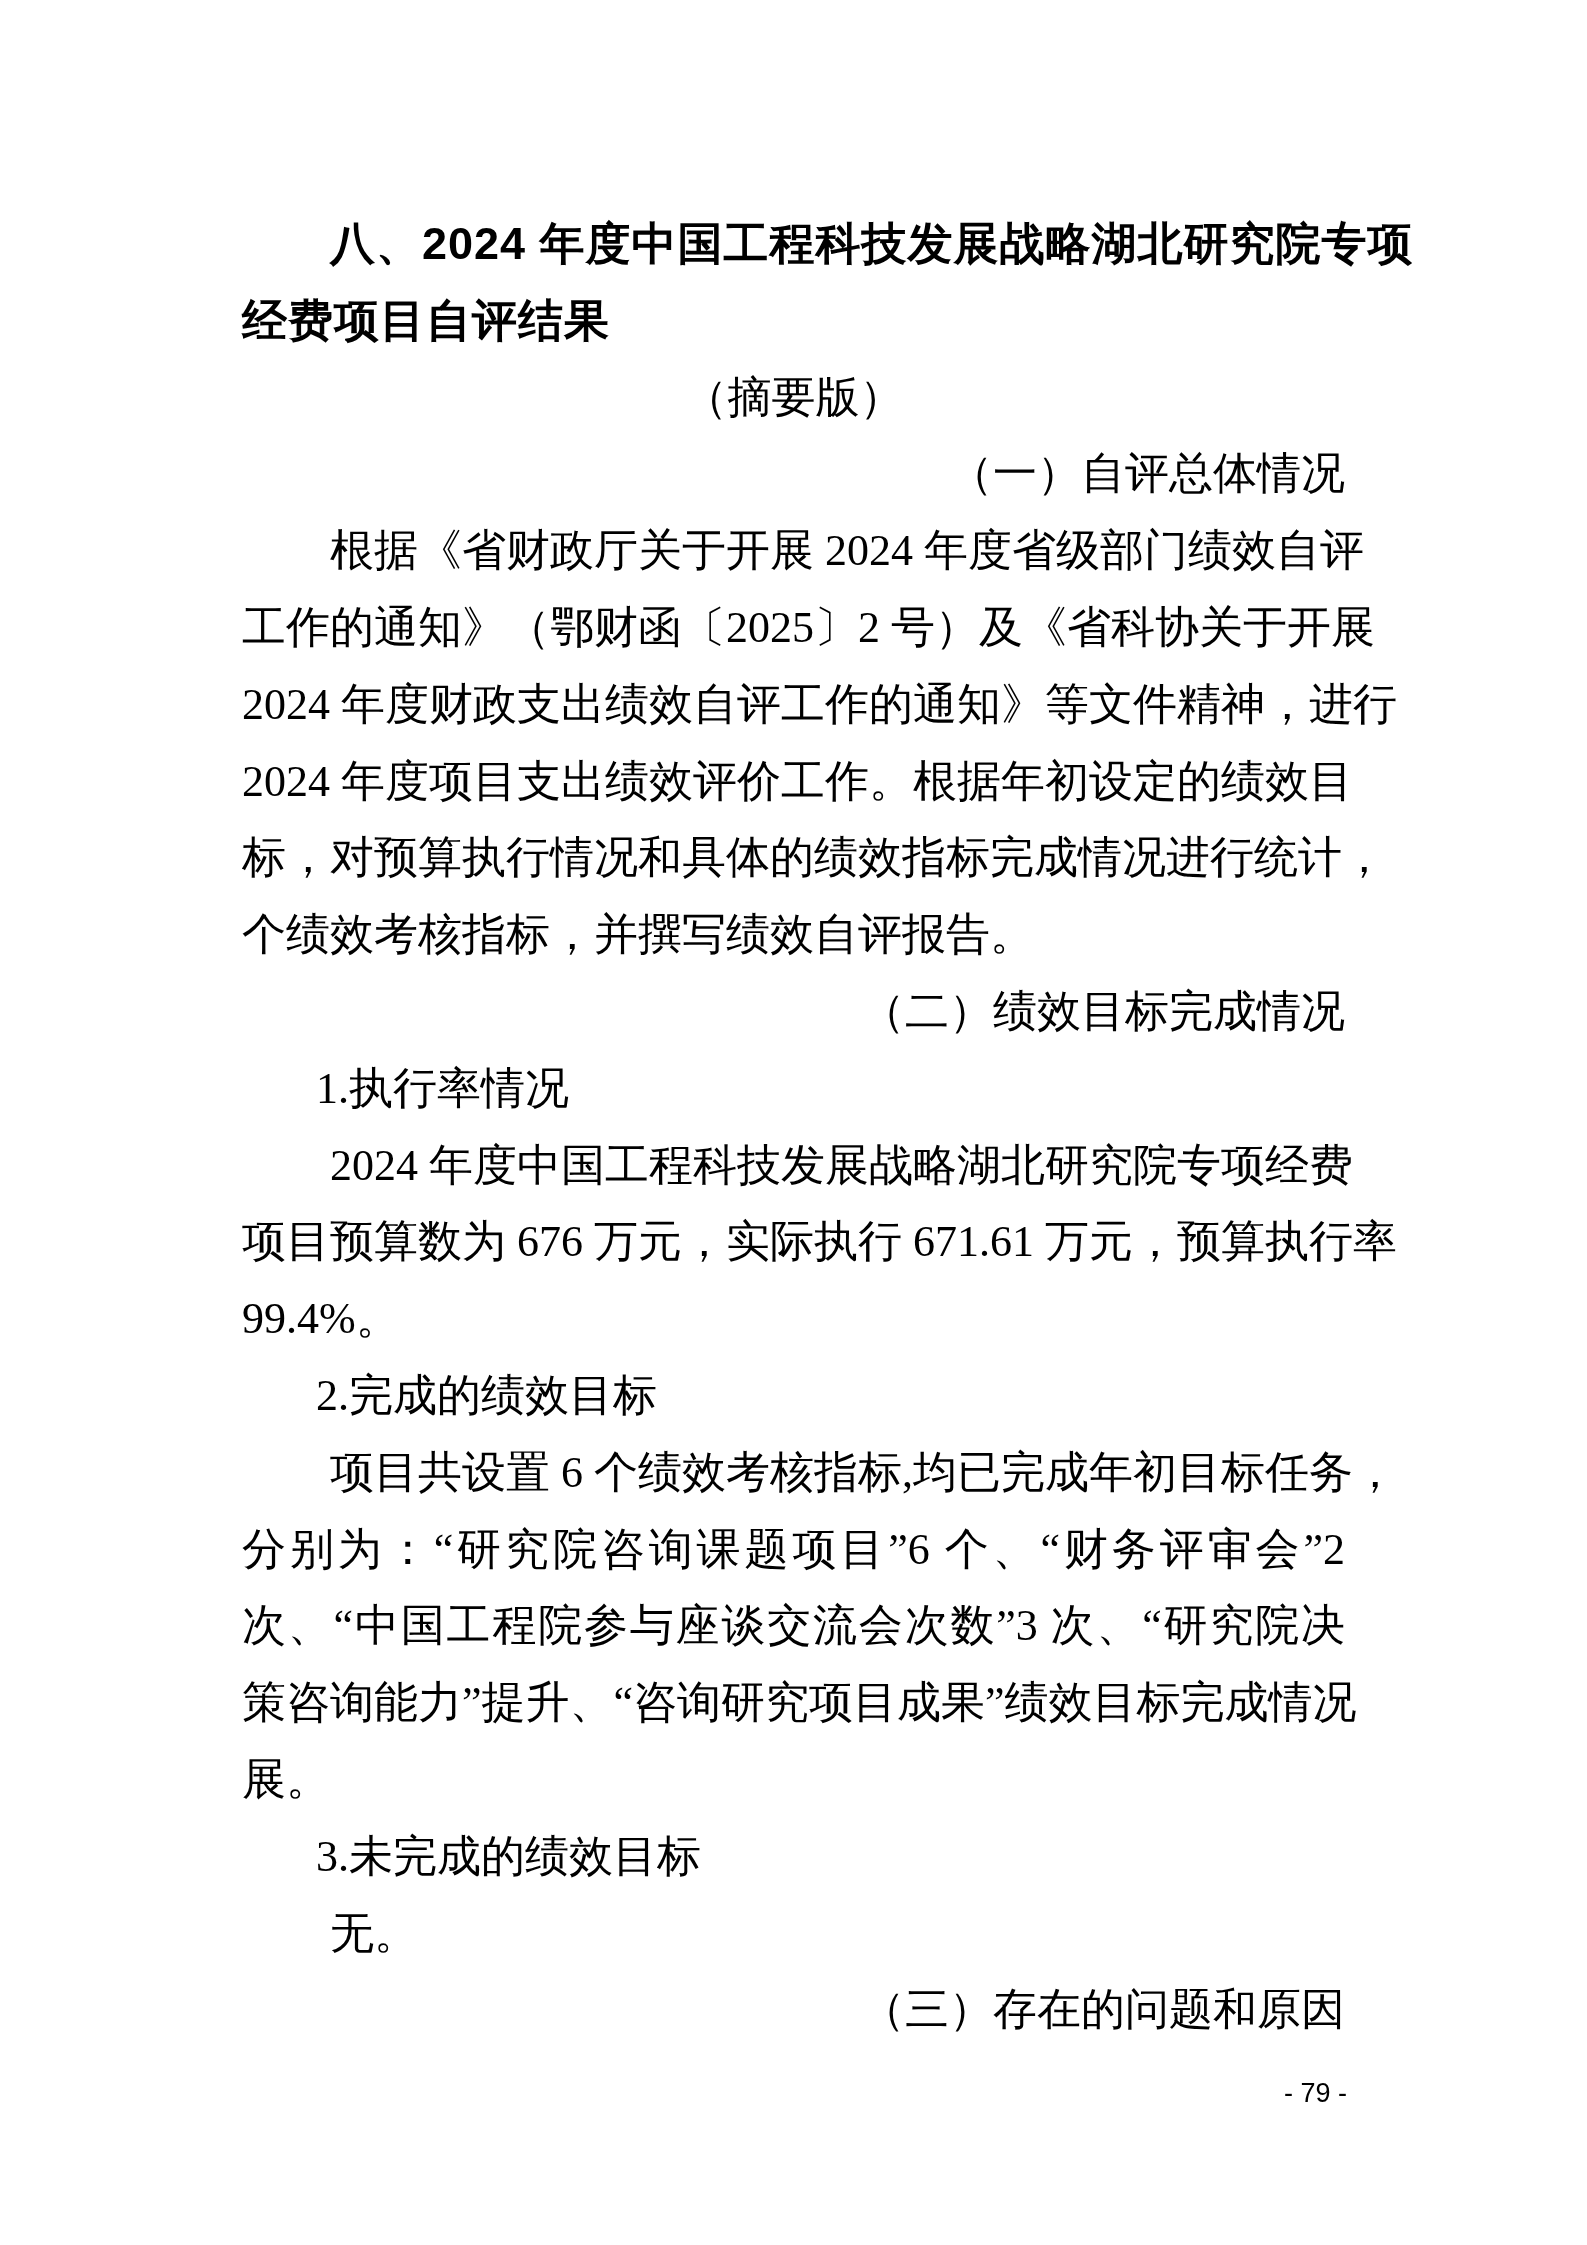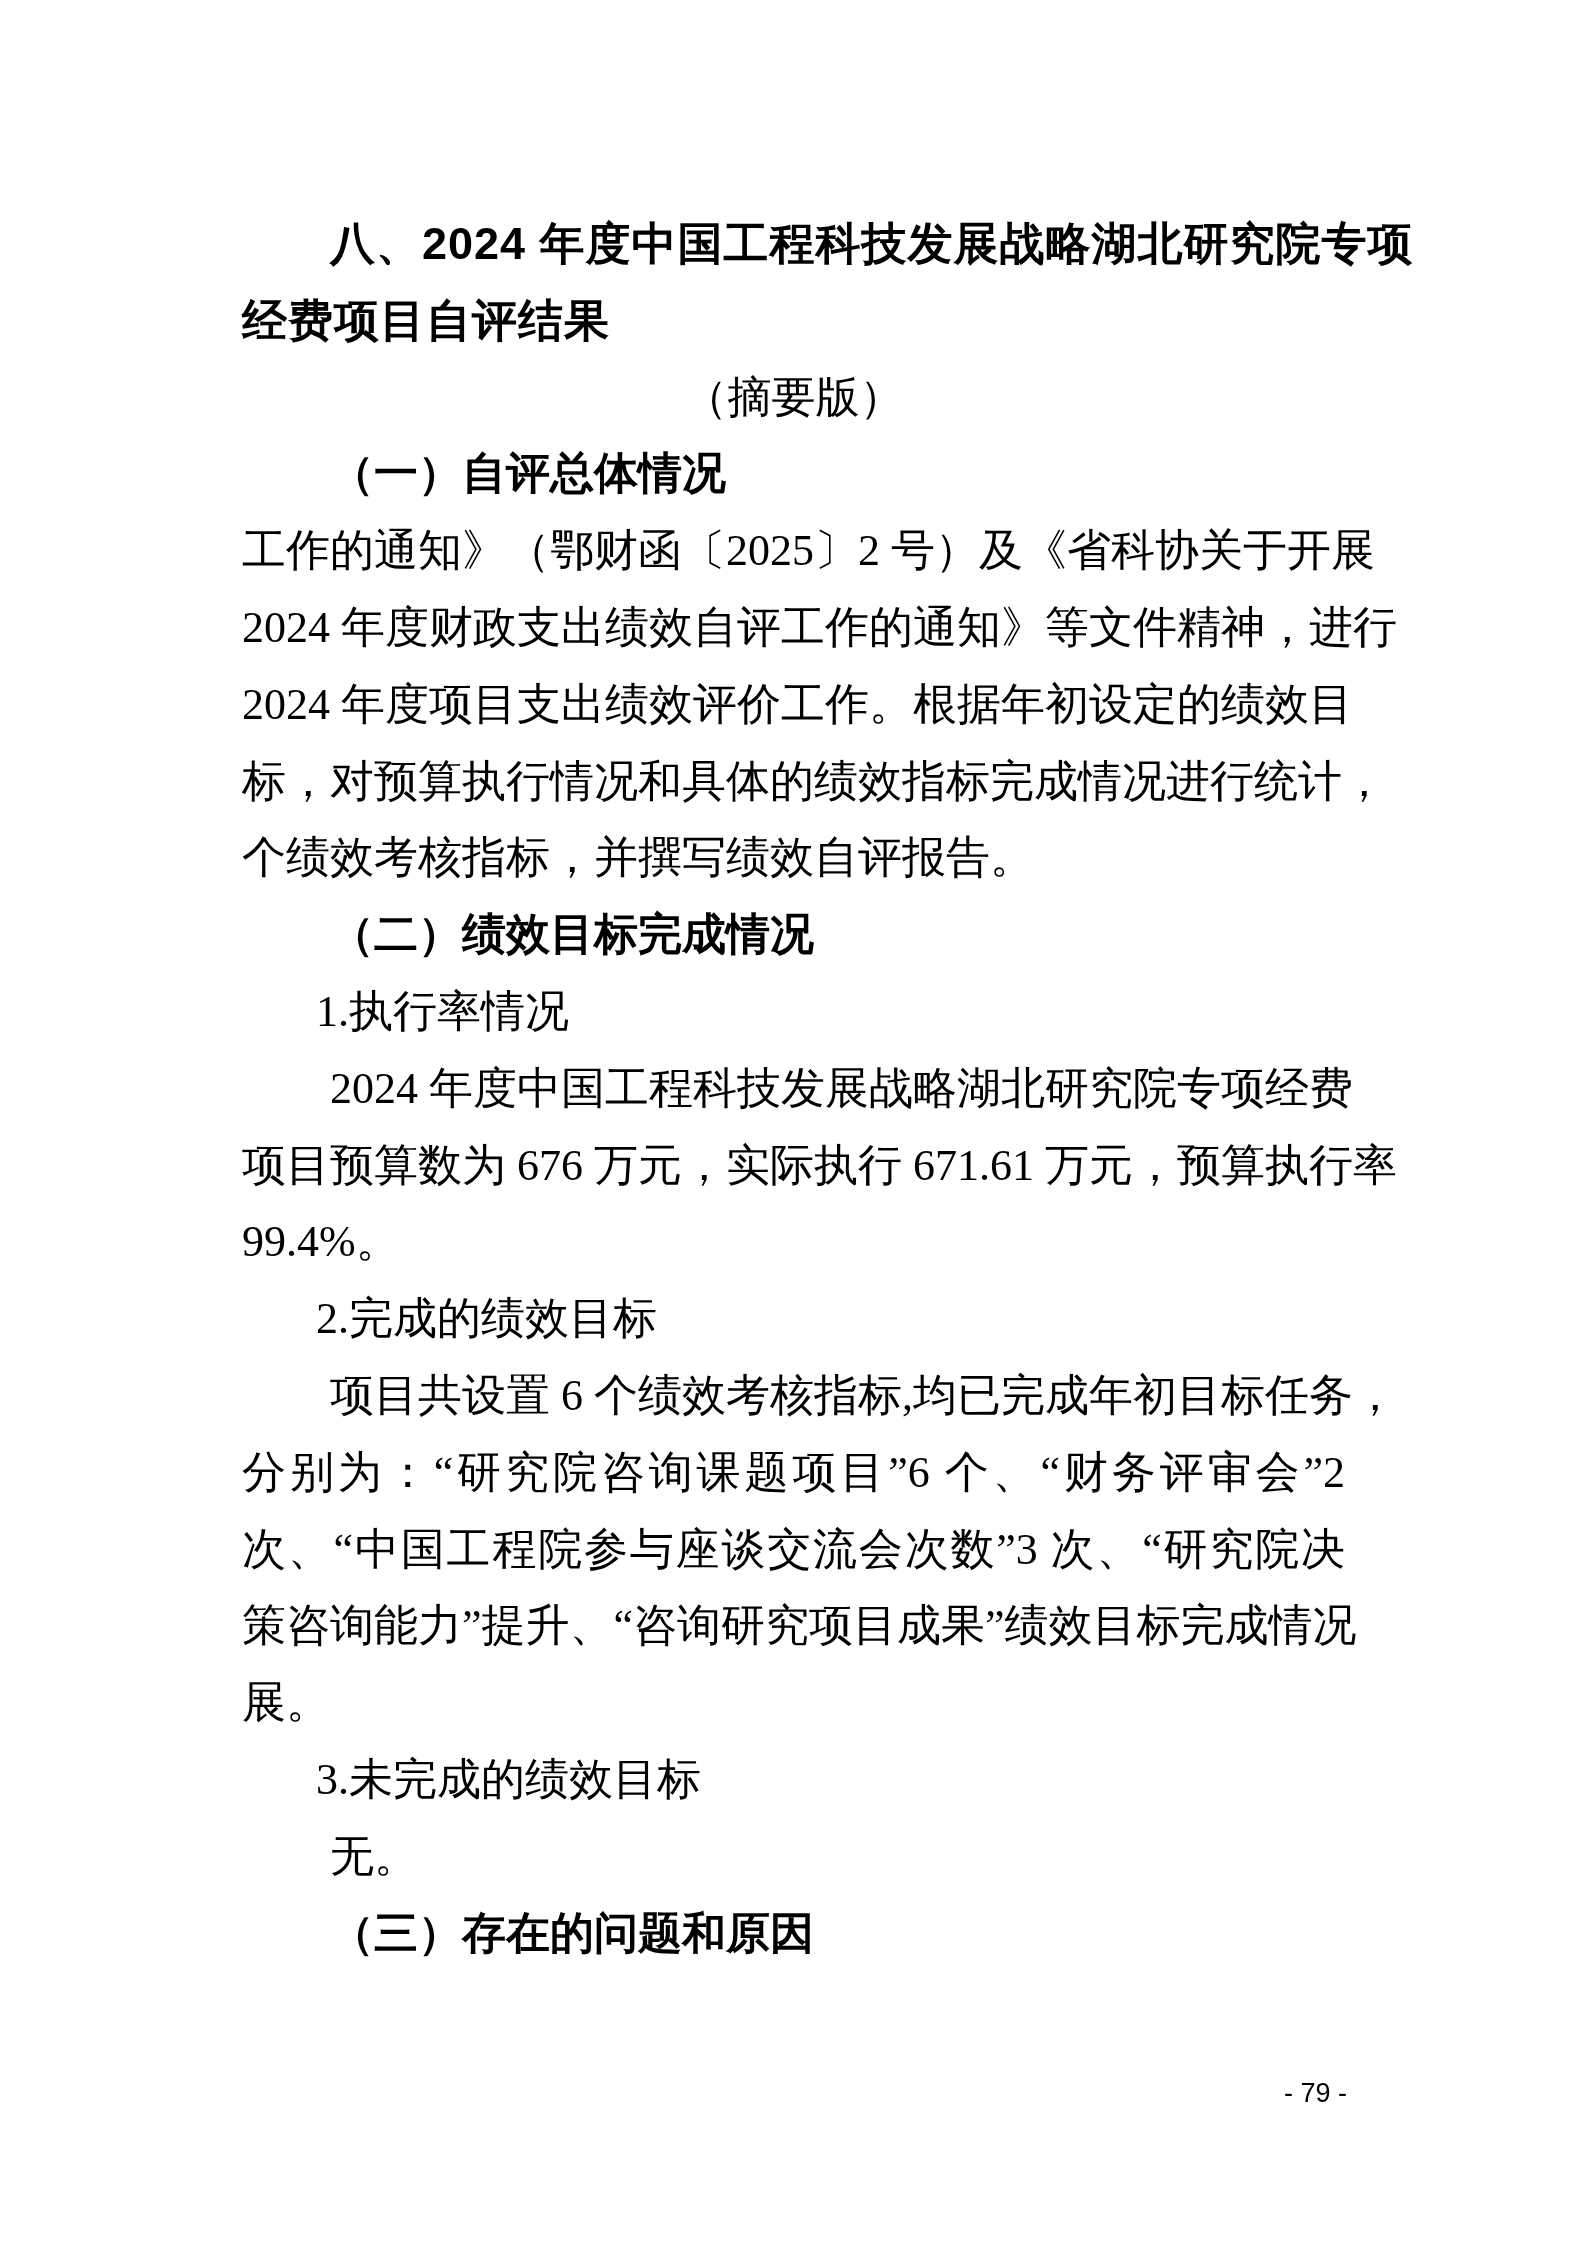--- a/index.html
+++ b/index.html
@@ -28,21 +28,22 @@
   }
   
   .t-title {
     font-family: "Liberation Sans", sans-serif;
     font-weight: 700;
     font-size: 45px;
     letter-spacing: 1px;
   }
   
   .t-heading {
-    font-weight: 700;
+    font-weight: 400;
+    text-align: right;
   }
   
   .j {
     text-align: justify;
     text-align-last: justify;
   }
   
   .c {
     text-align: left;
     text-align-last: center;
@@ -68,20 +69,21 @@
 <div class="page">
   <div class="content">
 
     <div class="row t-title ind">八、2024 年度中国工程科技发展战略湖北研究院专项</div>
     <div class="row t-title">经费项目自评结果</div>
 
     <div class="row c">（摘要版）</div>
 
     <div class="row t-heading ind">（一）自评总体情况</div>
 
+    <div class="row j ind">根据《省财政厅关于开展 2024 年度省级部门绩效自评</div>
     <div class="row j">工作的通知》（鄂财函〔2025〕2 号）及《省科协关于开展</div>
     <div class="row j">2024 年度财政支出绩效自评工作的通知》等文件精神，进行</div>
     <div class="row j">2024 年度项目支出绩效评价工作。根据年初设定的绩效目</div>
     <div class="row j">标，对预算执行情况和具体的绩效指标完成情况进行统计，</div>
     <div class="row">个绩效考核指标，并撰写绩效自评报告。</div>
 
     <div class="row t-heading ind">（二）绩效目标完成情况</div>
 
     <div class="row ind2">1.执行率情况</div>
     <div class="row j ind">2024 年度中国工程科技发展战略湖北研究院专项经费</div>

